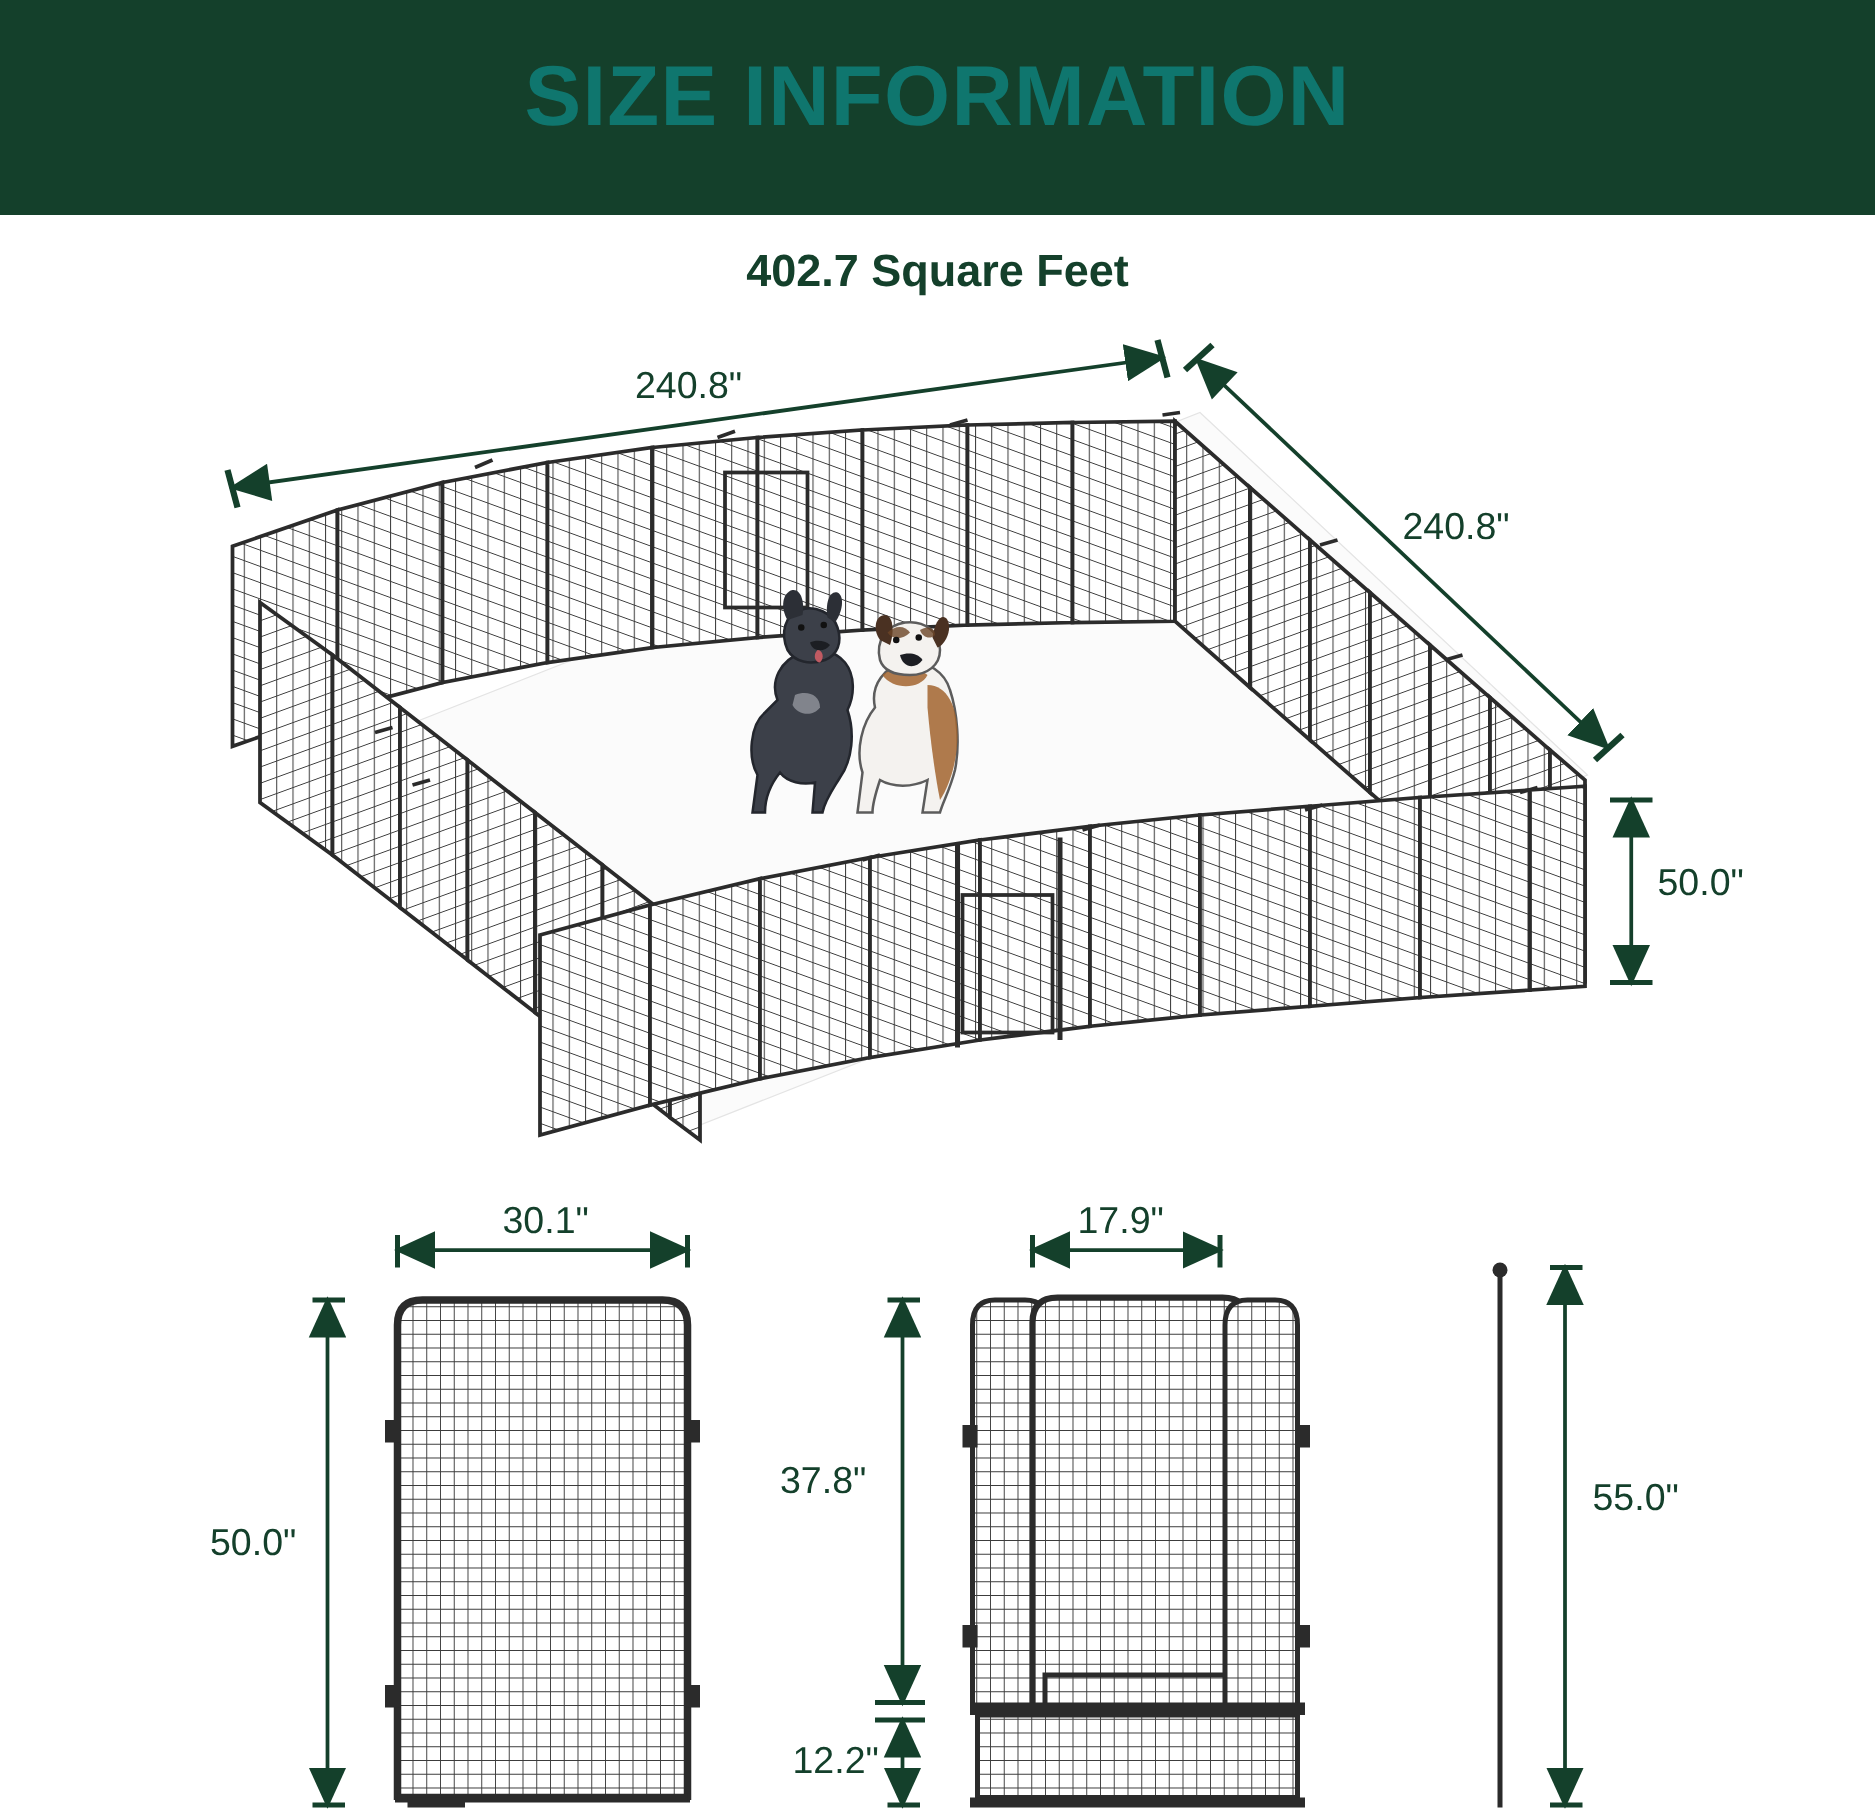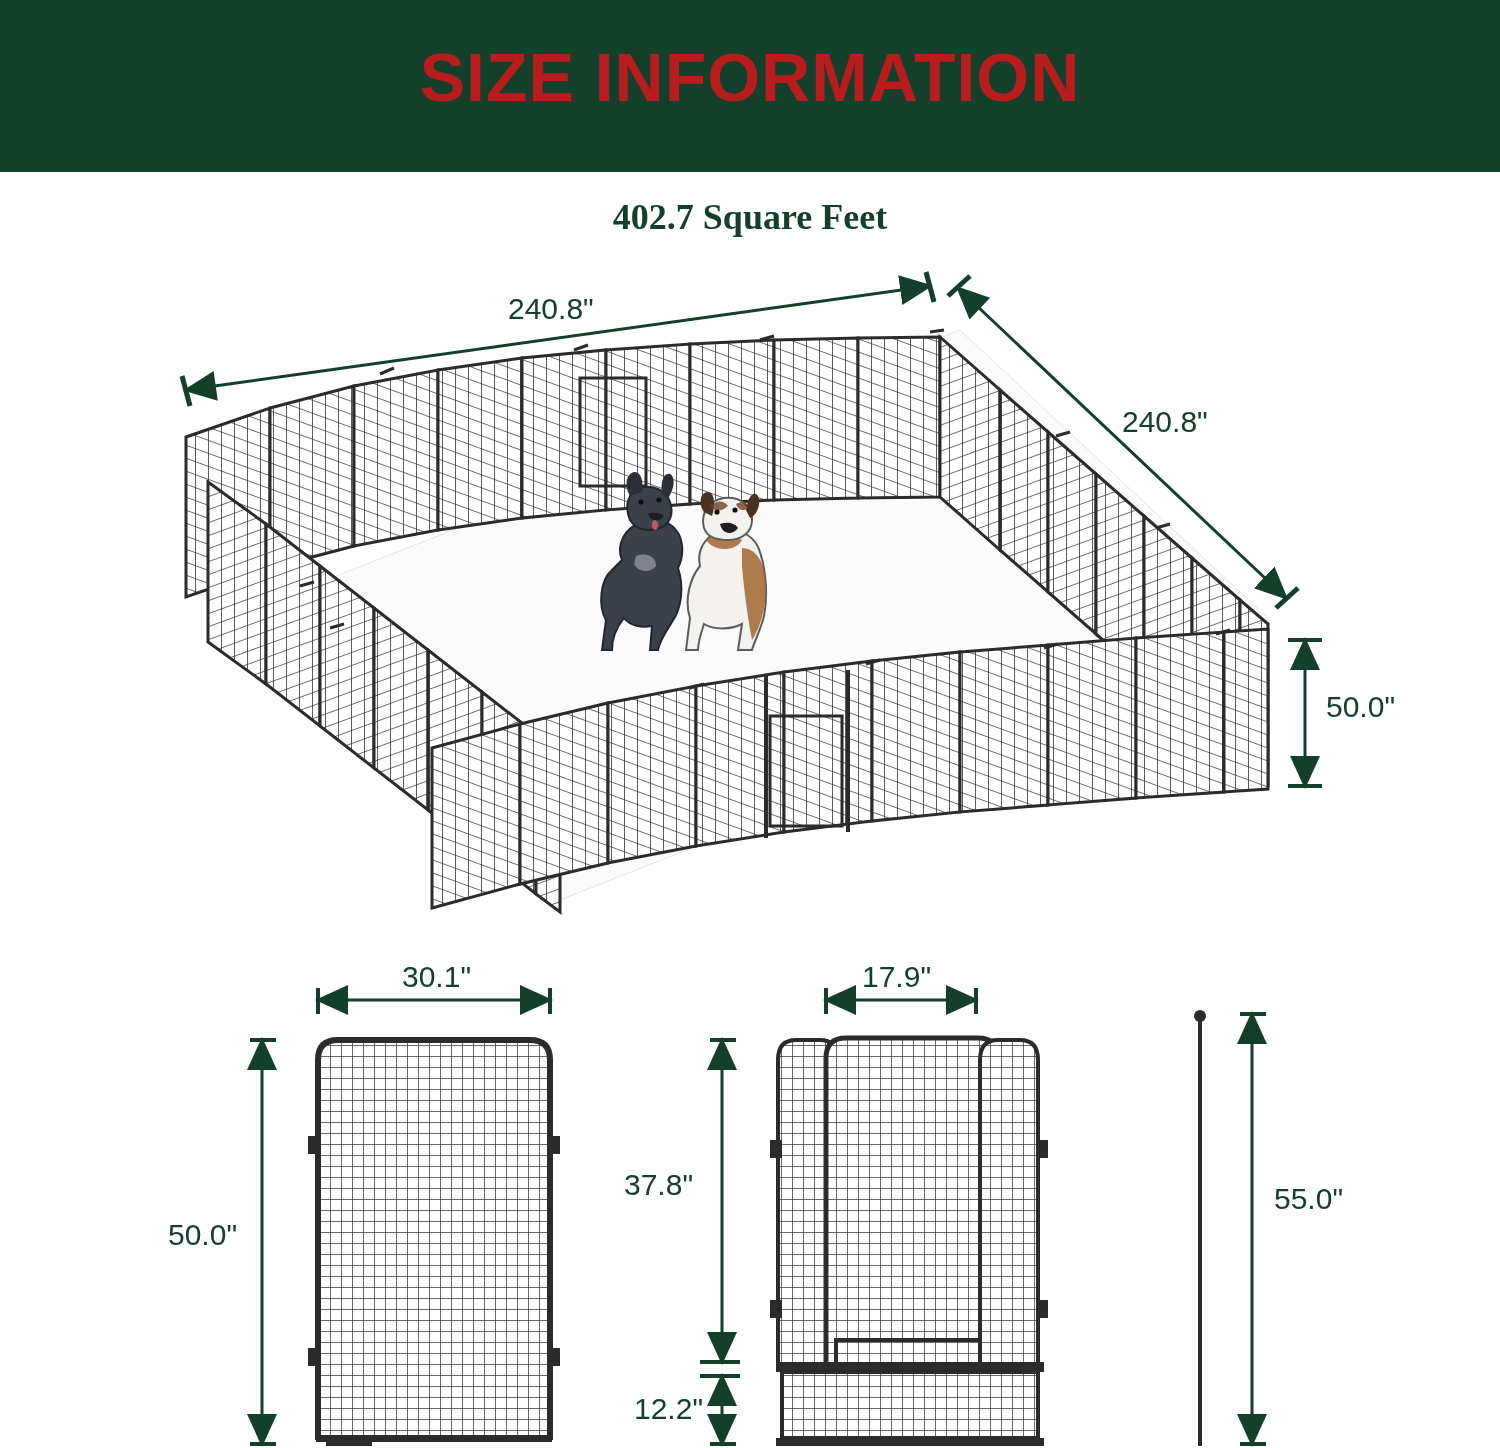--- a/index.html
+++ b/index.html
@@ -22,36 +22,35 @@
     left: 0; top: 0;
     width: 1500px;
     height: 172px;
     background: #14402b;
   }
   .header-title {
     position: absolute;
     left: 0; top: 38px;
     width: 1500px;
     text-align: center;
-    color: #b91c1c;
+    color: #0f766e;
     font-size: 68px;
     font-weight: bold;
     letter-spacing: 1px;
   }
 
   
   .subtitle {
     position: absolute;
     left: 0; top: 196px;
     width: 1500px;
     text-align: center;
     font-size: 36px;
     font-weight: bold;
     color: #14402b;
-    font-family: Liberation Serif, serif;
   }
 
   
   .dim-label {
     position: absolute;
     font-size: 28px;
     font-weight: normal;
     color: #14402b;
     white-space: nowrap;
   }

